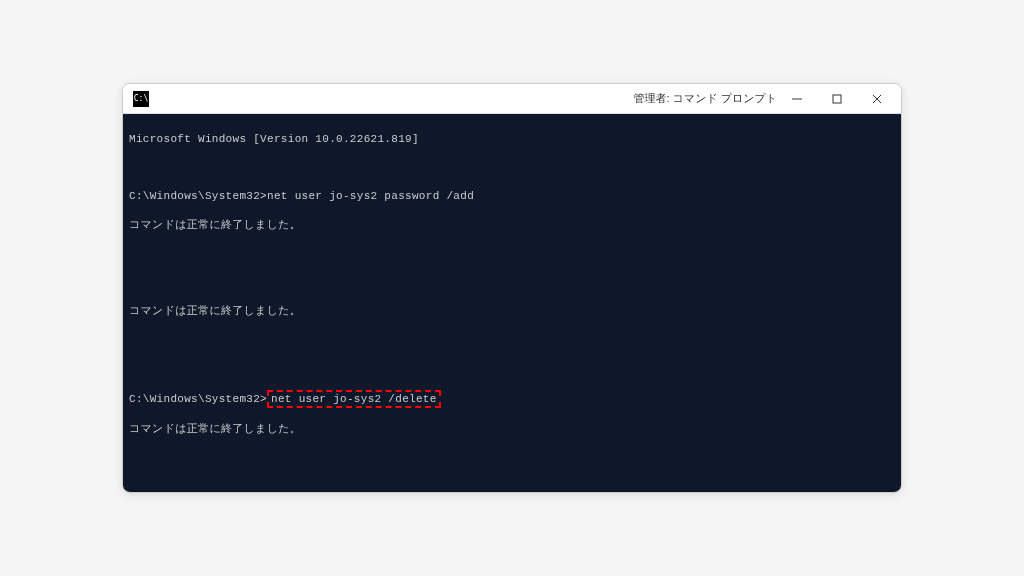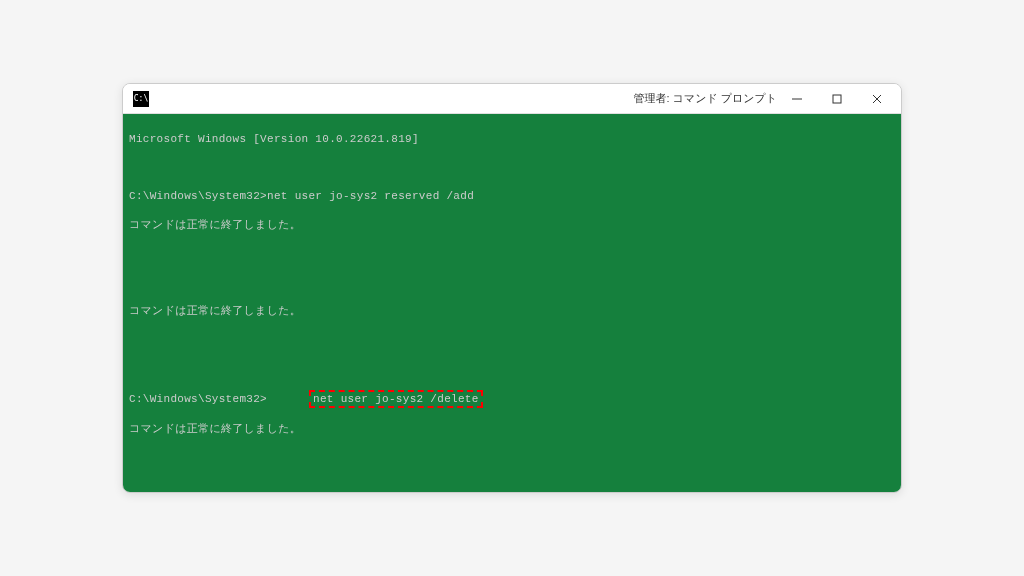--- a/index.html
+++ b/index.html
@@ -76,40 +76,39 @@
       color: #333;
     }
     
     .titlebar-btn svg {
       width: 10px;
       height: 10px;
     }
     
     .terminal {
       flex: 1;
-      background: #15803d;
+      background: #0f172a;
       color: #cccccc;
       font-family: "Consolas", "Courier New", monospace;
       font-size: 11px;
       line-height: 1.3;
       padding: 4px 6px;
       overflow: hidden;
       white-space: pre;
       letter-spacing: 0.3px;
     }
     
     .terminal-line {
       display: block;
     }
     
     .highlight-box {
       border: 2px dashed #ff0000;
       padding: 0 2px;
       display: inline-block;
-      margin-left: 42px;
     }
     
     .prompt-inline {
       display: inline;
     }
   </style>
 </head>
 <body>
 
 <div class="window">
@@ -135,21 +134,21 @@
             <line x1="1" y1="1" x2="9" y2="9" stroke="currentColor" stroke-width="1"></line>
             <line x1="9" y1="1" x2="1" y2="9" stroke="currentColor" stroke-width="1"></line>
           </svg>
       </div>
     </div>
   </div>
 
   <div class="terminal">
 <span class="terminal-line">Microsoft Windows [Version 10.0.22621.819]</span>
 <span class="terminal-line"> </span>
-<span class="terminal-line"><span class="prompt-inline">C:\Windows\System32&gt;</span><span>net user jo-sys2 reserved /add</span></span>
+<span class="terminal-line"><span class="prompt-inline">C:\Windows\System32&gt;</span><span>net user jo-sys2 password /add</span></span>
 <span class="terminal-line">コマンドは正常に終了しました。</span>
 <span class="terminal-line"> </span>
 <span class="terminal-line"> </span>
 <span class="terminal-line">コマンドは正常に終了しました。</span>
 <span class="terminal-line"> </span>
 <span class="terminal-line"> </span>
 <span class="terminal-line"><span class="prompt-inline">C:\Windows\System32&gt;</span><span class="highlight-box"><span>net user jo-sys2 /delete</span></span></span>
 <span class="terminal-line">コマンドは正常に終了しました。</span>
 
 

